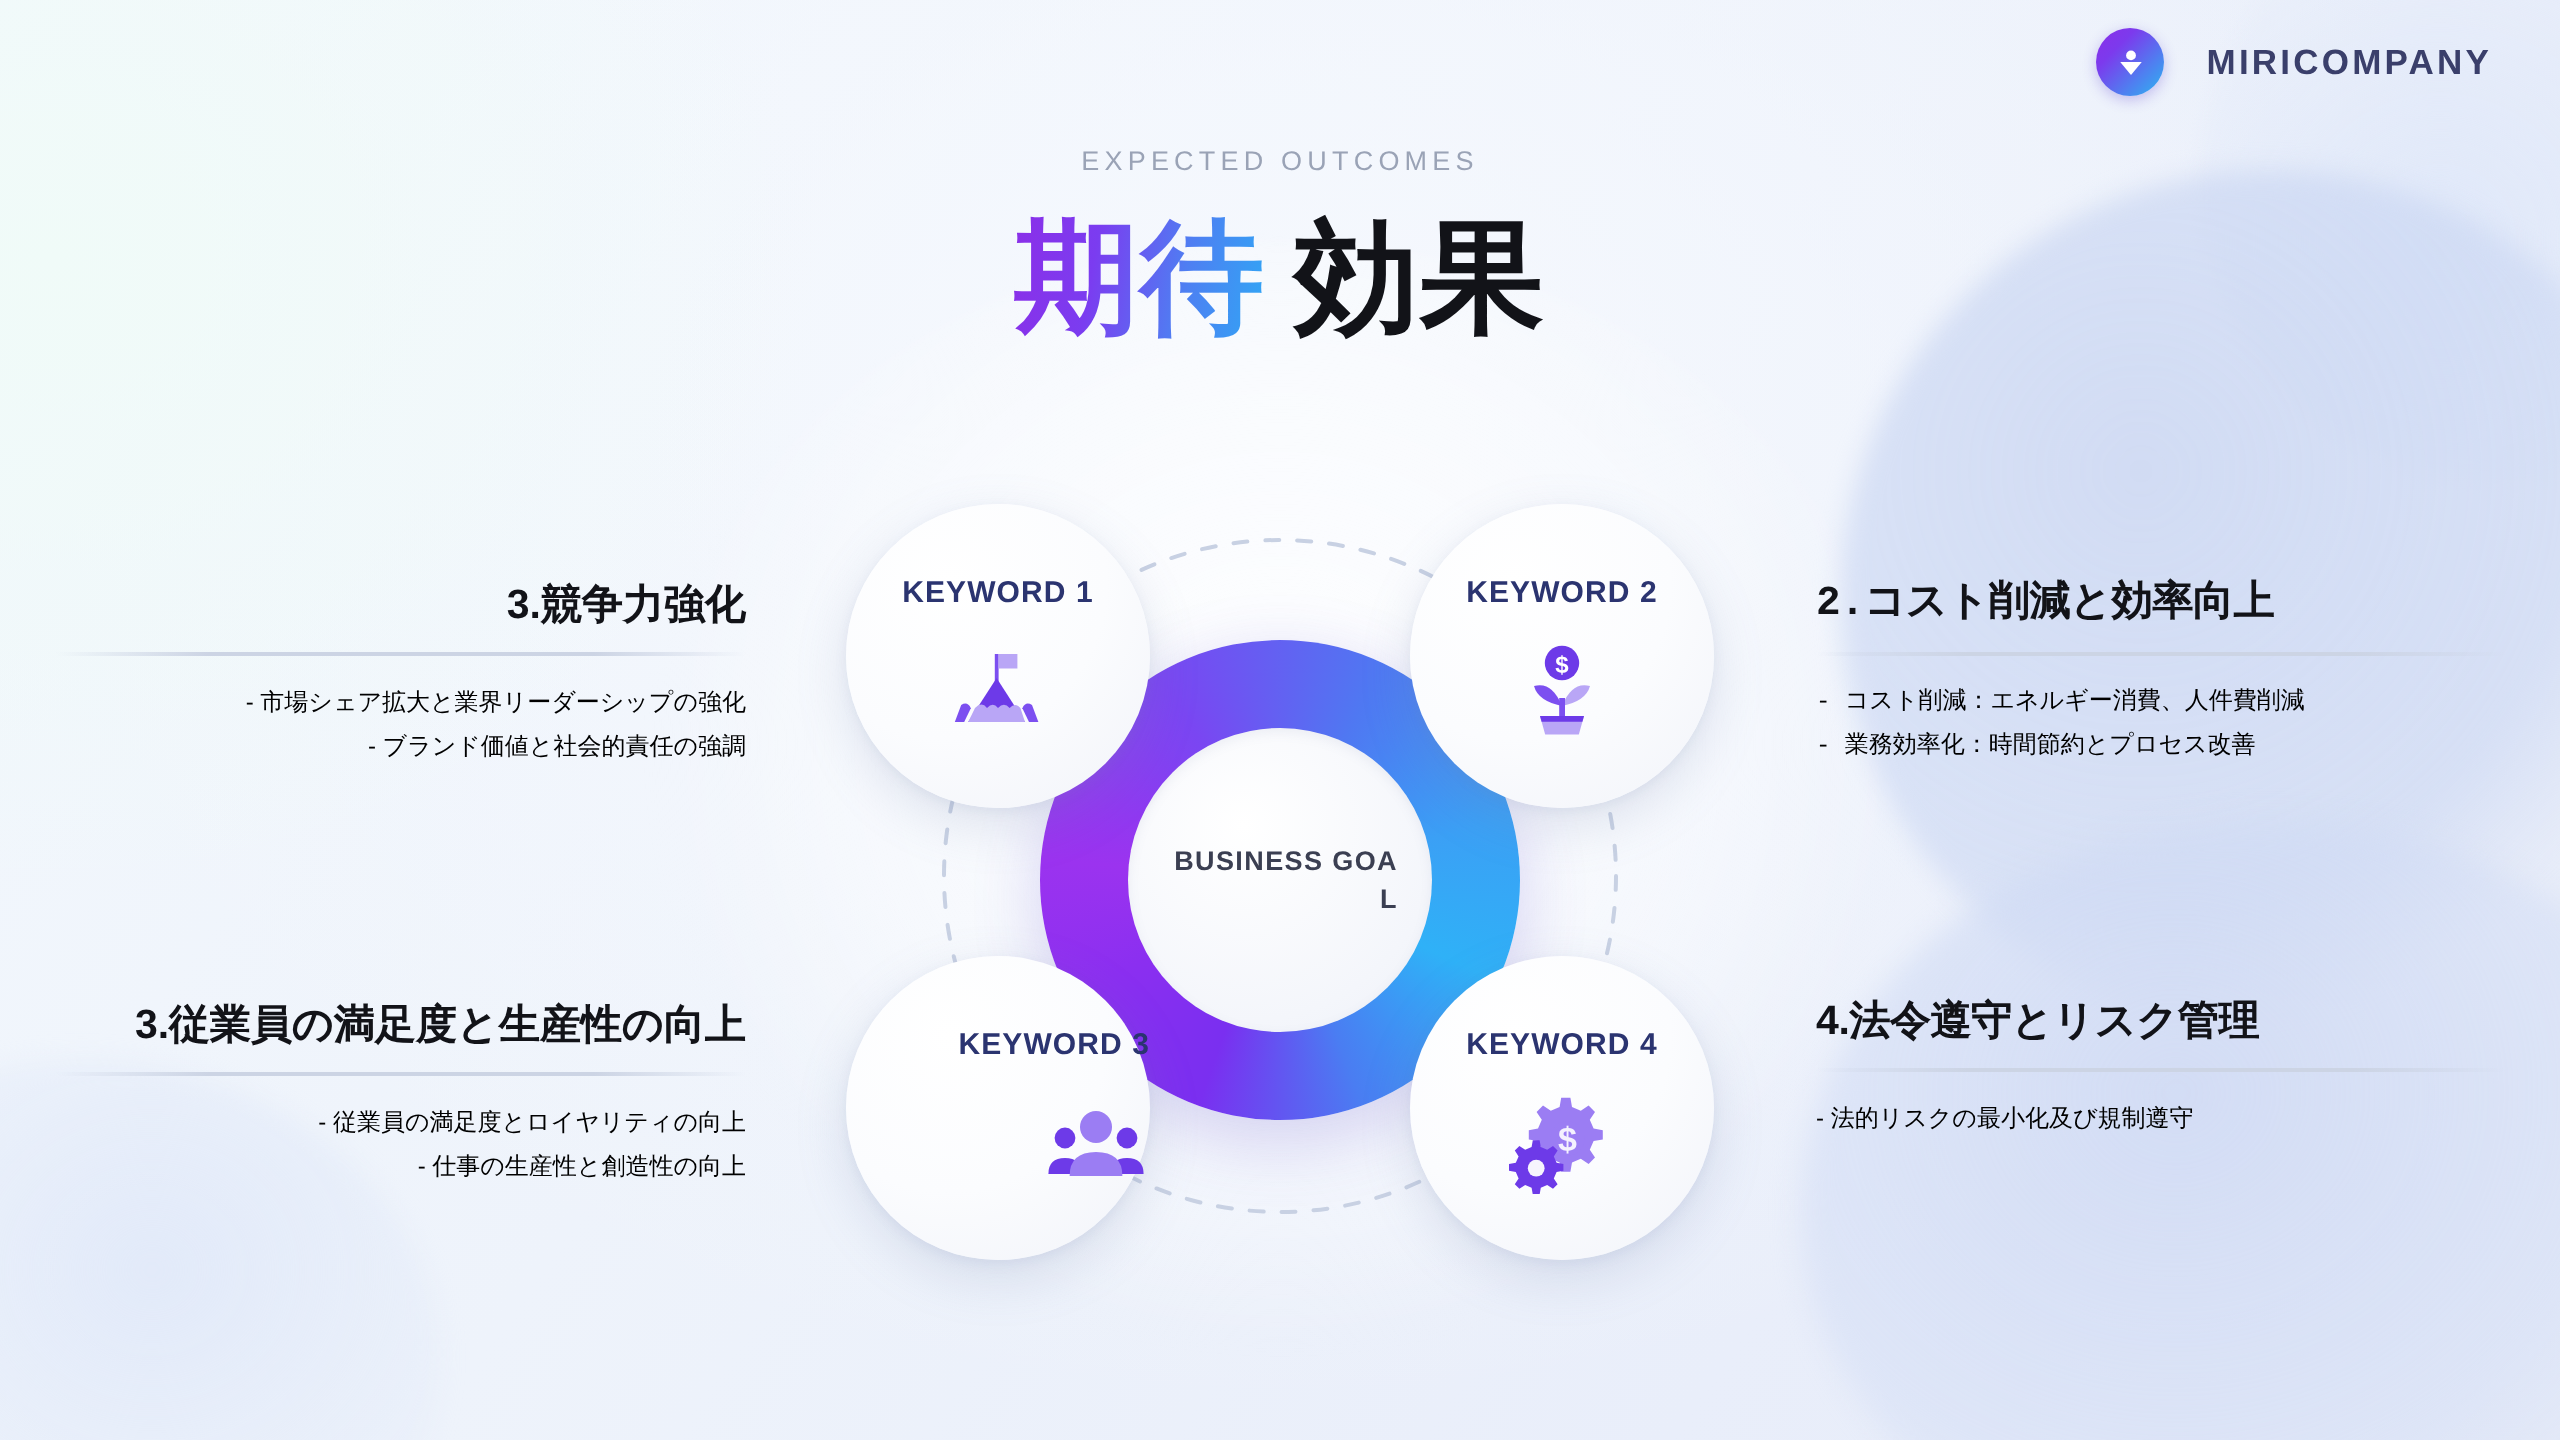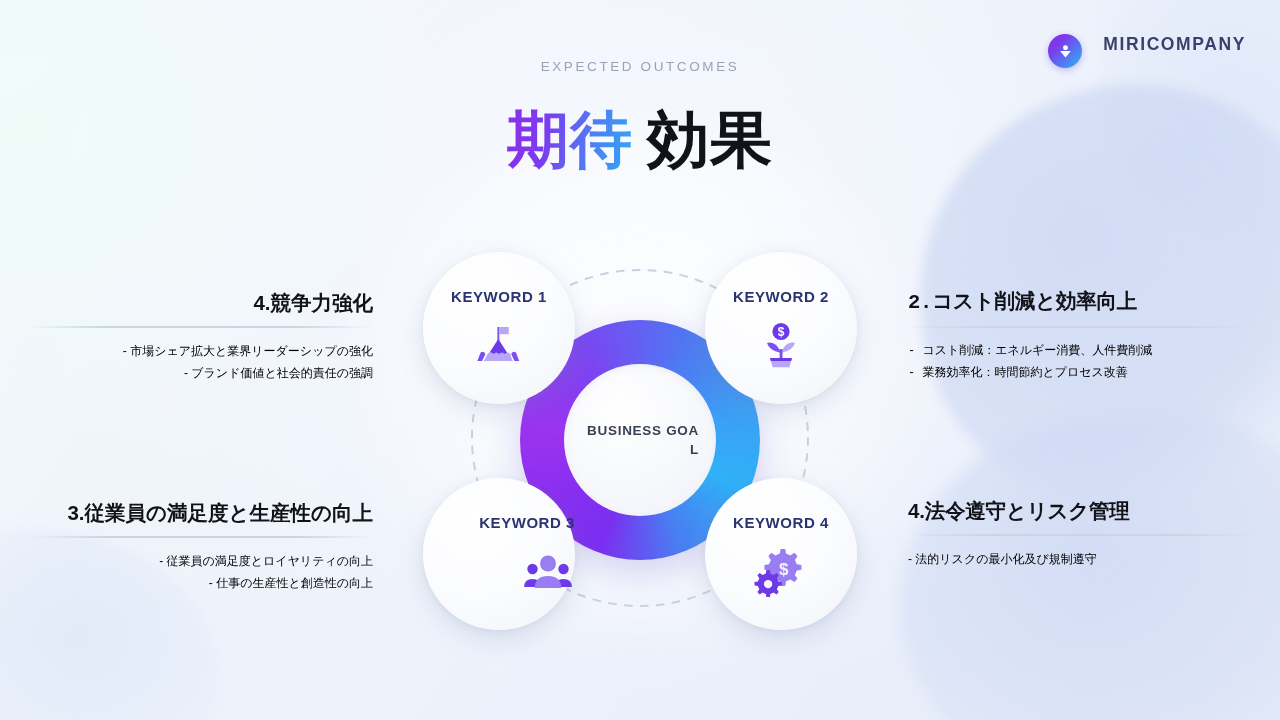--- a/index.html
+++ b/index.html
@@ -40,37 +40,37 @@
     filter:blur(6px);
   }
   .blob-center{
     width:640px; height:560px; left:320px; top:120px;
     background:radial-gradient(ellipse at 50% 45%, rgba(255,255,255,.85) 0%, rgba(255,255,255,.35) 48%, rgba(255,255,255,0) 70%);
     filter:blur(3px);
   }
 
   
   .logo{
-    position:absolute; right:34px; top:34px;
-    display:flex; gap:21px;
+    position:absolute; right:34px; top:14px;
+    display:flex; align-items:center; gap:21px;
   }
   .logo-mark{
     width:34px; height:34px; border-radius:50%;
     background:linear-gradient(135deg,#8b2fe8 0%,#7c3aed 30%,#4f7ff0 68%,#2bb7f0 100%);
     display:flex; align-items:center; justify-content:center;
     box-shadow:0 2px 7px rgba(90,60,210,.30);
   }
   .logo-text{
     font-size:17.5px; font-weight:700; letter-spacing:1.6px;
     color:#3a3f6b;
   }
 
   
   .eyebrow{
-    position:absolute; top:59px; left:0; right:0; text-align:center;
+    position:absolute; top:73px; left:0; right:0; text-align:center;
     font-size:13.5px; font-weight:500; letter-spacing:2.6px; color:#9aa3b6;
   }
   .title{
     position:absolute; top:103px; left:0; right:0; text-align:center;
     font-size:62px; font-weight:700; letter-spacing:1px; line-height:1.18;
     white-space:nowrap;
   }
   .title .grad{
     background:linear-gradient(100deg,#8b2fe8 0%,#7b3cf0 32%,#4f7ef2 66%,#2fa8f5 100%);
     -webkit-background-clip:text; background-clip:text; color:transparent;
@@ -234,21 +234,21 @@
         <g fill="#6d3ae8">
           <path d="M16.4 26.5 l3.2 1.4 2.9-1.9 2.3 2.3 -1.9 2.9 1.4 3.2 3.4 .6 v3.4 l-3.4 .6 -1.4 3.2 1.9 2.9 -2.3 2.3 -2.9-1.9 -3.2 1.4 -.6 3.4 h-3.4 l-.6-3.4 -3.2-1.4 -2.9 1.9 -2.3-2.3 1.9-2.9 -1.4-3.2 -3.4-.6 v-3.4 l3.4-.6 1.4-3.2 -1.9-2.9 2.3-2.3 2.9 1.9 3.2-1.4 .6-3.4 h3.4 Z"></path>
         </g>
         <circle cx="14.1" cy="37.1" r="4.2" fill="#f6f4fd"></circle>
       </svg>
     </span>
   </div>
 </div>
 
 <div class="block b1">
-  <h3>4.競争力強化</h3>
+  <h3>3.競争力強化</h3>
   <div class="rule"></div>
   <p>- 市場シェア拡大と業界リーダーシップの強化</p>
   <p>- ブランド価値と社会的責任の強調</p>
 </div>
 
 <div class="block b2">
   <h3>2.コスト削減と効率向上</h3>
   <div class="rule"></div>
   <p>- コスト削減：エネルギー消費、人件費削減</p>
   <p>- 業務効率化：時間節約とプロセス改善</p>

